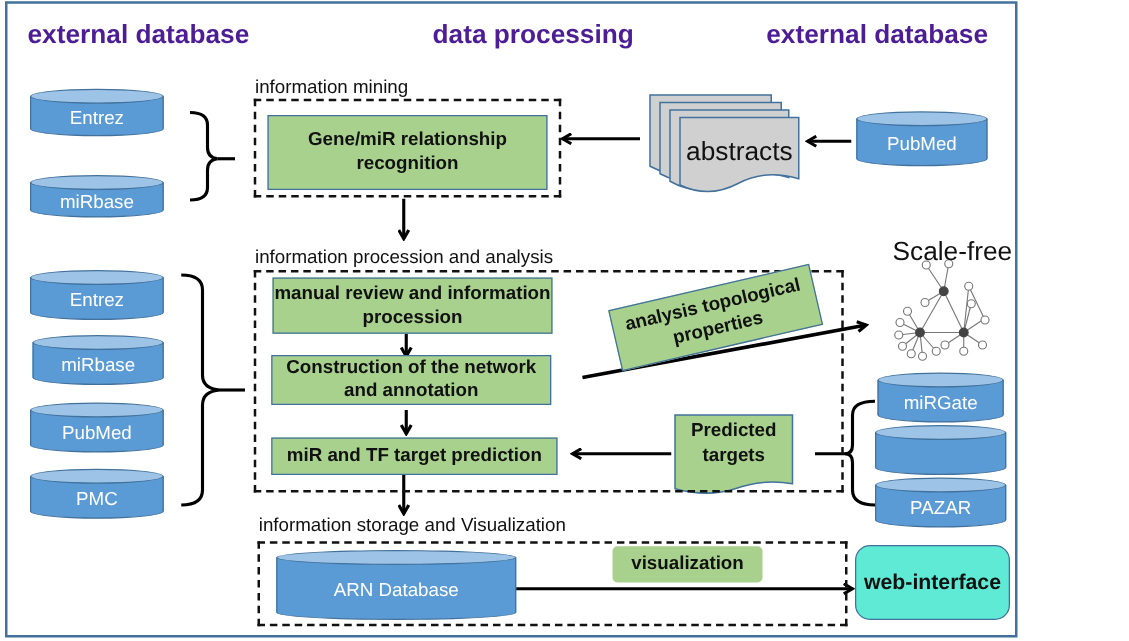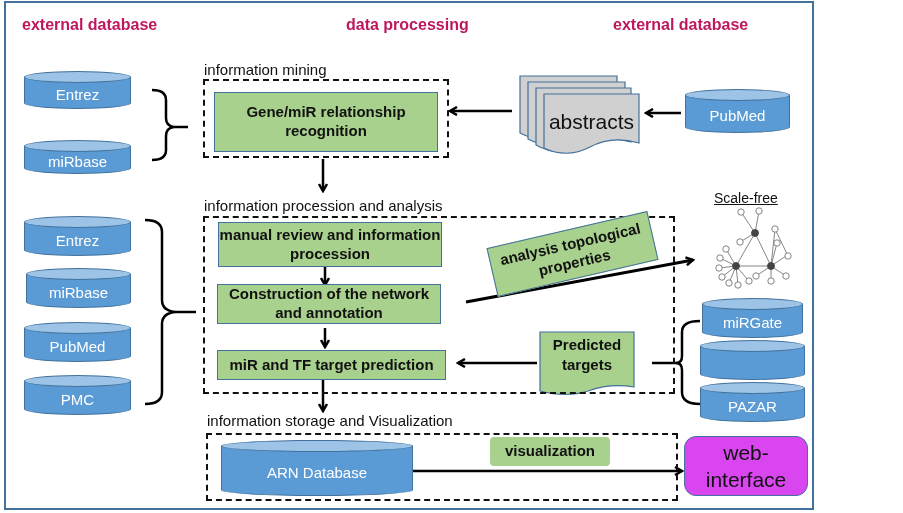--- a/index.html
+++ b/index.html
@@ -1,29 +1,29 @@
 <!DOCTYPE html>
 <html><head>
 <meta charset="utf-8">
 <style>
   html, body { margin:0; padding:0; background:#fff; }
   body { width:903px; height:513px; position:relative; overflow:hidden; font-family:"Liberation Sans", sans-serif; }
   .frame { position:absolute; left:4px; top:1px; width:810px; height:509px; border:2px solid #41719c; box-sizing:border-box; }
   .abs { position:absolute; }
-  .heading { font-weight:bold; font-size:16px; color:#be185d; white-space:nowrap; }
+  .heading { font-weight:bold; font-size:21px; color:#4c1d95; white-space:nowrap; }
   .section-label { font-size:15px; color:#111; white-space:nowrap; }
   .dashed { border:2px dashed #111; box-sizing:border-box; }
   .gbox { background:#a9d18e; border:1.5px solid #41719c; box-sizing:border-box; display:flex; align-items:center; justify-content:center; text-align:center; font-weight:bold; font-size:15px; color:#111; line-height:1.25; }
   .cyl { position:absolute; box-sizing:border-box;padding-left:21px; }
   .cyl .body { position:absolute; left:0; right:0; top:6px; bottom:6px; background:#5b9bd5; border-left:1.5px solid #41719c; border-right:1.5px solid #41719c; }
   .cyl .bot { position:absolute; left:0; right:0; bottom:0; height:12px; border-radius:50%; background:#5b9bd5; border:1.5px solid #41719c; box-sizing:border-box; }
   .cyl .top { position:absolute; left:0; right:0; top:0; height:12px; border-radius:50%; background:#9dc3e6; border:1.5px solid #41719c; box-sizing:border-box; }
   .cyl .lbl { position:absolute; left:0; right:0; top:12px; bottom:4px; display:flex; align-items:center; justify-content:center; color:#fff; font-size:15px; }
   svg.overlay { position:absolute; left:0; top:0; }
-  .web { background:#d946ef; border:1.5px solid #41719c; border-radius:12px; box-sizing:border-box; display:flex; align-items:center; justify-content:center; text-align:center; font-weight:normal; font-size:21px; color:#111; line-height:1.3; }
+  .web { background:#5eead4; border:1.5px solid #41719c; border-radius:12px; box-sizing:border-box; display:flex; align-items:center; justify-content:center; text-align:center; font-weight:bold; font-size:17px; color:#111; line-height:1.3; }
 </style>
 </head>
 <body>
 
 <div class="frame"></div>
 
 <div class="abs heading" style="left:22px;top:16px;">external database</div>
 <div class="abs heading" style="left:346px;top:16px;">data processing</div>
 <div class="abs heading" style="left:613px;top:16px;">external database</div>
 
@@ -139,21 +139,21 @@
 </div>
 
 <div class="abs section-label" style="left:204px;top:197px;">information procession and analysis</div>
 <div class="abs dashed" style="left:203px;top:216px;width:472px;height:178px;"></div>
 <div class="abs gbox" style="left:218px;top:222px;width:224px;height:45px;">manual review and information procession</div>
 <div class="abs gbox" style="left:217px;top:284px;width:224px;height:40px;">Construction of the network and annotation</div>
 <div class="abs gbox" style="left:217px;top:350px;width:229px;height:30px;">miR and TF target prediction</div>
 
 <div class="abs gbox" style="left:490px;top:229px;width:165px;height:50px;transform:rotate(-13deg);transform-origin:center;">analysis topological properties</div>
 
-<div class="abs" style="left:714px;top:190px;font-size:14px;color:#111;text-decoration:underline;">Scale-free</div>
+<div class="abs" style="left:714px;top:190px;font-size:21px;color:#111;">Scale-free</div>
 
 <div class="abs" style="left:540px;top:335px;width:94px;text-align:center;font-weight:bold;font-size:15px;line-height:1.3;color:#111;">Predicted targets</div>
 
 <div class="cyl" style="left:24px;top:216px;width:107px;height:40px;">
   <div class="bot"></div>
     <div class="body"></div>
     <div class="top"></div>
   <div class="lbl">Entrez</div>
 </div>
 <div class="cyl" style="left:26px;top:268px;width:105px;height:40px;">

